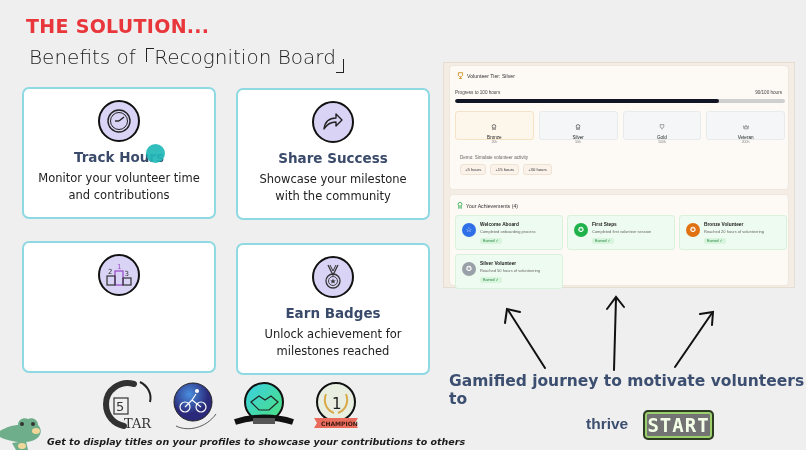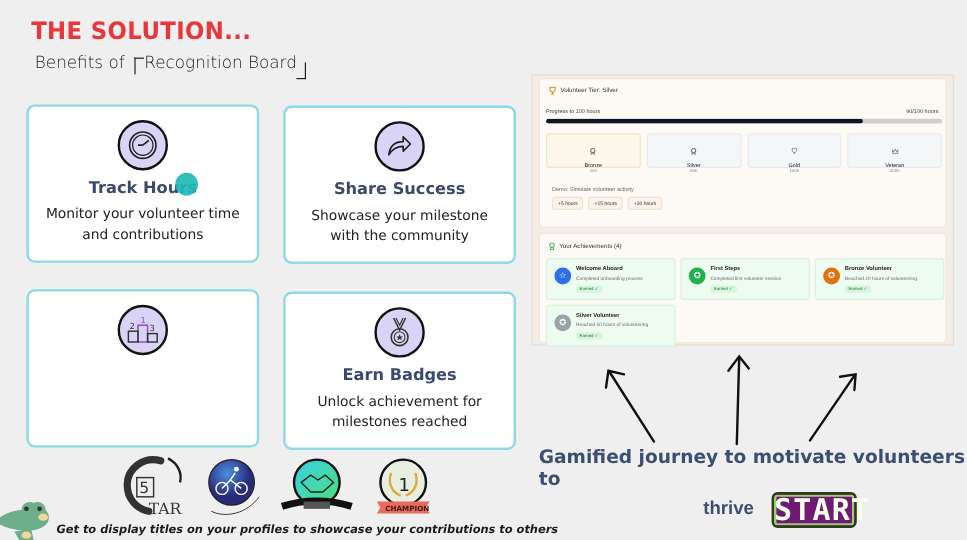--- a/index.html
+++ b/index.html
@@ -1,20 +1,20 @@
 <!DOCTYPE html>
 <html><head>
 <meta charset="utf-8">
 <style>
   * { box-sizing: border-box; margin: 0; padding: 0; }
   html, body { width: 806px; height: 450px; overflow: hidden; }
   body { background: #efefef; font-family: "Liberation Sans", sans-serif; position: relative; color: #222; }
 
   .headline { position: absolute; left: 26px; top: 15px; color: #e8363a; font-family: "DejaVu Sans", sans-serif; font-weight: 900; font-size: 19px; letter-spacing: 0.3px; transform: scaleY(1.05); }
-  .subhead { position: absolute; left: 29px; top: 45px; font-size: 14px; color: #1d1d1d; font-family: "DejaVu Sans", sans-serif; font-weight: 300; text-align: right; }
+  .subhead { position: absolute; left: 29px; top: 45px; font-size: 20px; color: #1d1d1d; font-family: "DejaVu Sans", sans-serif; font-weight: 300; text-align: right; }
   .subhead .bracket-open { display:inline-block; width:8px; height:14px; border-left:1.5px solid #222; border-top:1.5px solid #222; vertical-align: top; margin-top: 3px; margin-left: 4px; }
   .subhead .bracket-close { display:inline-block; width:8px; height:14px; border-right:1.5px solid #222; border-bottom:1.5px solid #222; vertical-align: bottom; margin-bottom: -4px; }
 
   .card { position: absolute; width: 194px; height: 132px; background: #fff; border: 2px solid #8fd9e3; border-radius: 7px; text-align: center; }
   .card .icon-circle { width: 42px; height: 42px; border-radius: 50%; background: #d9d3f5; border: 2.5px solid #111; margin: 11px auto 0; display:flex; align-items:center; justify-content:center; }
   .card .title { font-family: "DejaVu Sans", sans-serif; font-weight: bold; font-size: 13.5px; color: #3a4a6b; margin-top: 7px; }
   .card .desc { font-family: "DejaVu Sans", sans-serif; font-size: 11.5px; color: #222; line-height: 17px; margin-top: 5px; padding: 0 8px; }
   #card-track { left: 22px; top: 87px; }
   #card-share { left: 236px; top: 88px; }
   #card-leader { left: 22px; top: 241px; }
@@ -46,21 +46,21 @@
   .ach { height: 35px; background: #eefbf0; border: 1px solid #d8f2dc; border-radius: 3px; position: relative; }
   .ach .badge { position: absolute; left: 6px; top: 7px; width: 14px; height: 14px; border-radius: 50%; display:flex; align-items:center; justify-content:center; color:#fff; font-size: 7px; }
   .ach .aname { position: absolute; left: 24px; top: 6px; font-size: 4.8px; font-weight: bold; color: #222; }
   .ach .adesc { position: absolute; left: 24px; top: 13px; font-size: 4px; color: #666; white-space: nowrap; }
   .ach .earned { position: absolute; left: 24px; top: 22px; font-size: 3.6px; background: #d6f5dc; color: #1f7a35; padding: 1px 3px; border-radius: 2px; }
 
   .arrows { position: absolute; left: 490px; top: 290px; width: 240px; height: 85px; }
 
   .cta { position: absolute; left: 449px; top: 372px; font-family: "DejaVu Sans", sans-serif; font-weight: bold; font-size: 15.5px; color: #3c4f70; }
   .cta-line2 { position: absolute; left: 586px; top: 415px; font-family: Liberation Sans, sans-serif; font-weight: bold; font-size: 15.5px; color: #3c4f70; }
-  .start-btn { position: absolute; left: 643px; top: 410px; width: 71px; height: 30px; background: #701a75; border: 2px solid #2c3b22; border-radius: 5px; box-shadow: inset 0 0 0 2px #9bd06d; color: #f4ffe8; font-family: "DejaVu Sans Mono", monospace; font-weight: bold; font-size: 25px; text-align: center; line-height: 26px; letter-spacing: 1px; }
+  .start-btn { position: absolute; left: 643px; top: 410px; width: 71px; height: 30px; background: #737373; border: 2px solid #2c3b22; border-radius: 5px; box-shadow: inset 0 0 0 2px #9bd06d; color: #f4ffe8; font-family: "DejaVu Sans Mono", monospace; font-weight: bold; font-size: 19px; text-align: center; line-height: 26px; letter-spacing: 1px; }
 
   .badge-row { position: absolute; left: 100px; top: 378px; width: 265px; height: 55px; }
   .b { position: absolute; }
   .footnote { position: absolute; left: 47px; top: 436px; font-family: "DejaVu Sans", sans-serif; font-style: italic; font-weight: bold; font-size: 9.5px; color: #1b1b1b; }
   .croc { position: absolute; left: 0; top: 413px; width: 46px; height: 37px; }
 </style>
 </head>
 <body>
 
 <div class="headline">THE SOLUTION...</div>

